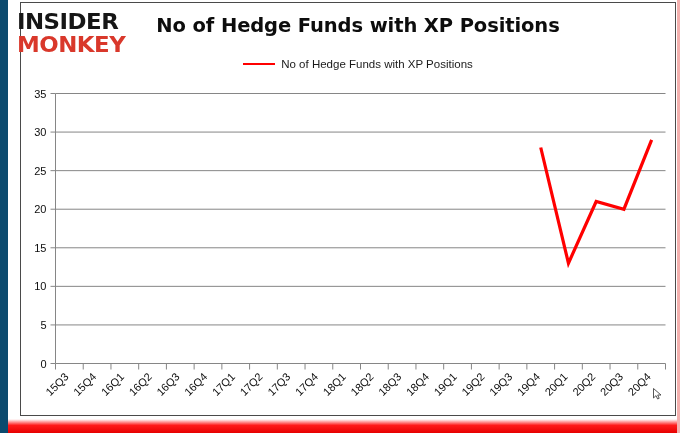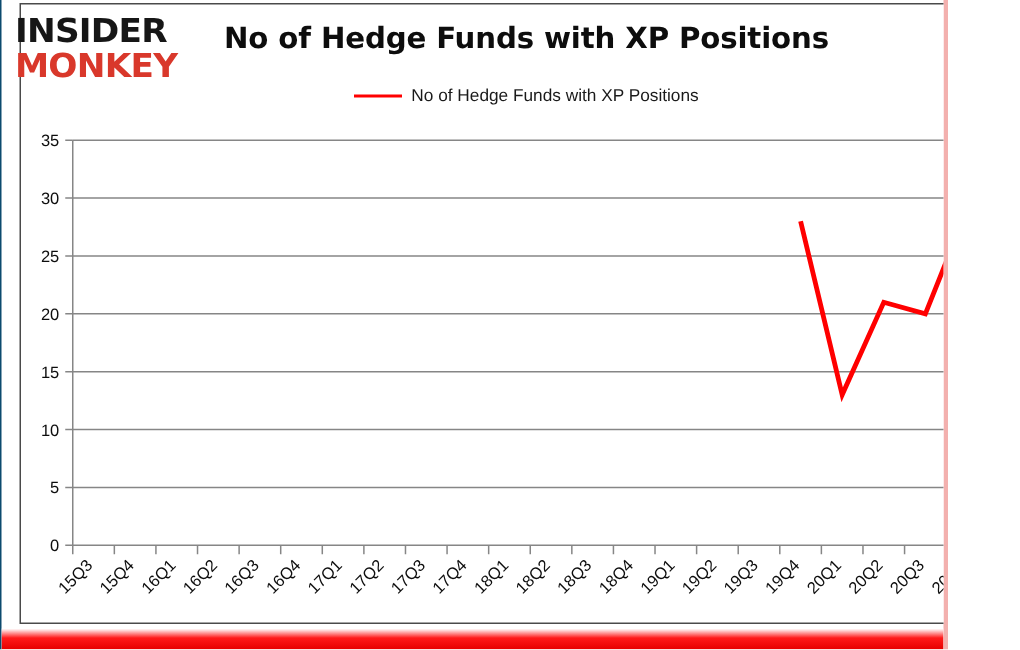--- a/index.html
+++ b/index.html
@@ -2,25 +2,25 @@
 <html><head>
 <meta charset="utf-8">
 <style>
   html, body {
     margin: 0;
     padding: 0;
     background: #ffffff;
   }
   #page {
     position: relative;
-    width: 632px;
+    width: 680px;
     height: 433px;
     background: #ffffff;
     box-sizing: border-box;
-    border-left: 1px solid #0c4a6e;
+    border-left: 8px solid #0c4a6e;
     border-right: 3px solid #f3b0ae;
     overflow: hidden;
     font-family: "Liberation Sans", sans-serif;
   }
   #inner-frame {
     position: absolute;
     left: 12px;
     top: 2px;
     width: 656px;
     height: 414px;

